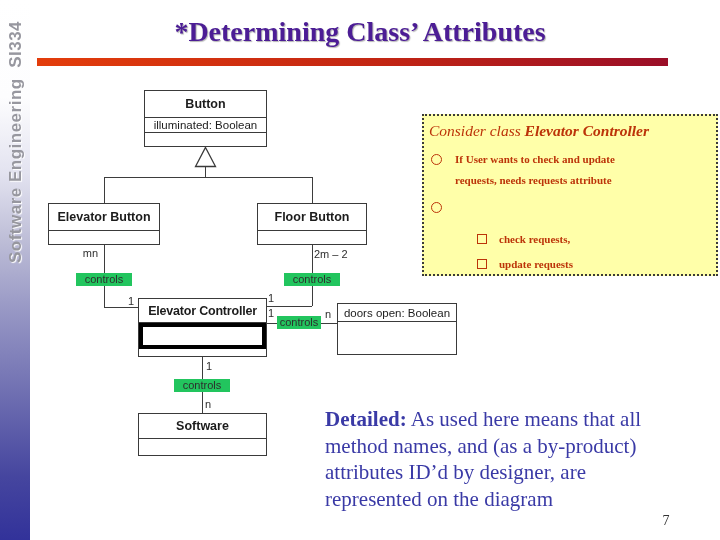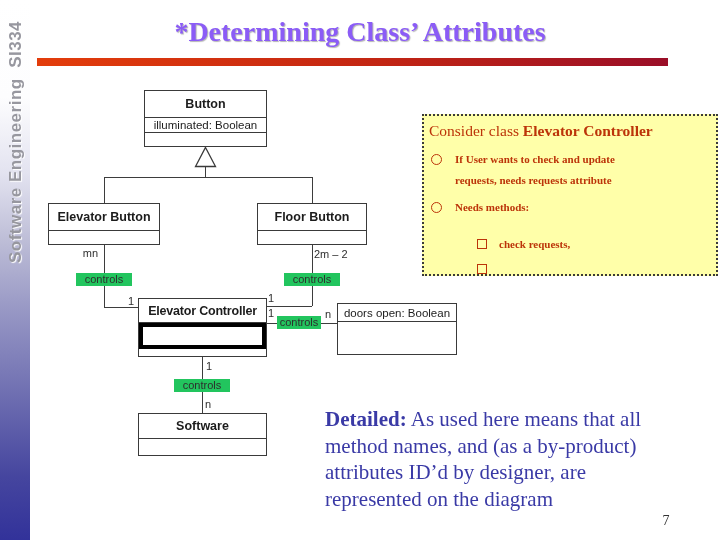--- a/index.html
+++ b/index.html
@@ -16,21 +16,21 @@
   }
   .sidebar-label {
     position:absolute; left:16px; top:142px;
     transform:translate(-50%,-50%) rotate(-90deg);
     white-space:pre; font-weight:bold; font-size:17px; letter-spacing:.5px;
     color:#97979f; text-shadow:-1px 1px 1px #ffffff;
   }
   .title {
     position:absolute; left:40px; width:640px; top:16px; text-align:center;
     font-family:"Liberation Serif", serif; font-weight:bold; font-size:28px;
-    color:#8b5cf6; text-shadow:1px 1px 1px #b4b4b4;
+    color:#4c1d95; text-shadow:1px 1px 1px #b4b4b4;
   }
   .rule {
     position:absolute; left:37px; top:58px; width:631px; height:8px;
     background:linear-gradient(90deg,#e33d0b 0%,#c22513 55%,#9a0e28 100%);
   }
   
   .cls {
     position:absolute; background:#fff; border:1px solid #3a3a3a;
     display:flex; flex-direction:column; color:#1c1c1c;justify-content:center;
   }
@@ -50,21 +50,21 @@
     position:absolute; font-size:11px; line-height:13px; color:#2e2e2e;
   }
   .lb.ctr { text-align:center; background:#22c55e; padding:0 1px; }
   .lb.rt { text-align:right; }
   
   .note {
     position:absolute; left:422px; top:114px; width:296px; height:162px;
     background:#ffffa9; border:2px dotted #3a3a3a;
     font-family:"Liberation Serif", serif; color:#bc3409; overflow:hidden;
   }
-  .note-l1 { margin:5px 0 0 5px; font-size:15.5px; line-height:19px; }
+  .note-l1 { margin:5px 0 0 5px; font-size:15.5px; line-height:19px;font-style:italic; }
   .nrow { display:flex; align-items:flex-start; font-weight:bold;
           font-size:11px; line-height:21px; }
   .nrow.b1 { margin-top:9px; }
   .nrow.b2 { margin-top:6px; }
   .nrow.s1 { margin-top:16px; }
   .nrow.s2 { margin-top:4px; }
   .nbul {
     flex:none; width:11px; height:11px; border:1.5px solid #bc3409;
     border-radius:50%; margin:5px 13px 0 7px; background:transparent;
   }
@@ -164,28 +164,28 @@
     <div class="note-l1"><span>Consider class </span><b>Elevator Controller</b></div>
     <div class="nrow b1">
       <span class="nbul"></span>
       <div>
         <div>If User wants to check and update</div>
         <div>requests, needs requests attribute</div>
       </div>
     </div>
     <div class="nrow b2">
       <span class="nbul"></span>
-      <div>Needs methods:</div>
     </div>
     <div class="nrow s1">
       <span class="nsq"></span>
       <div>check requests,</div>
     </div>
     <div class="nrow s2">
       <span class="nsq"></span>
+      <div>update requests</div>
     </div>
   </div>
 
   <div class="detailed">
     <div><b>Detailed:</b><span> As used here means that all</span></div>
     <div>method names, and (as a by-product)</div>
     <div>attributes ID’d by designer, are</div>
     <div>represented on the diagram</div>
   </div>
 

